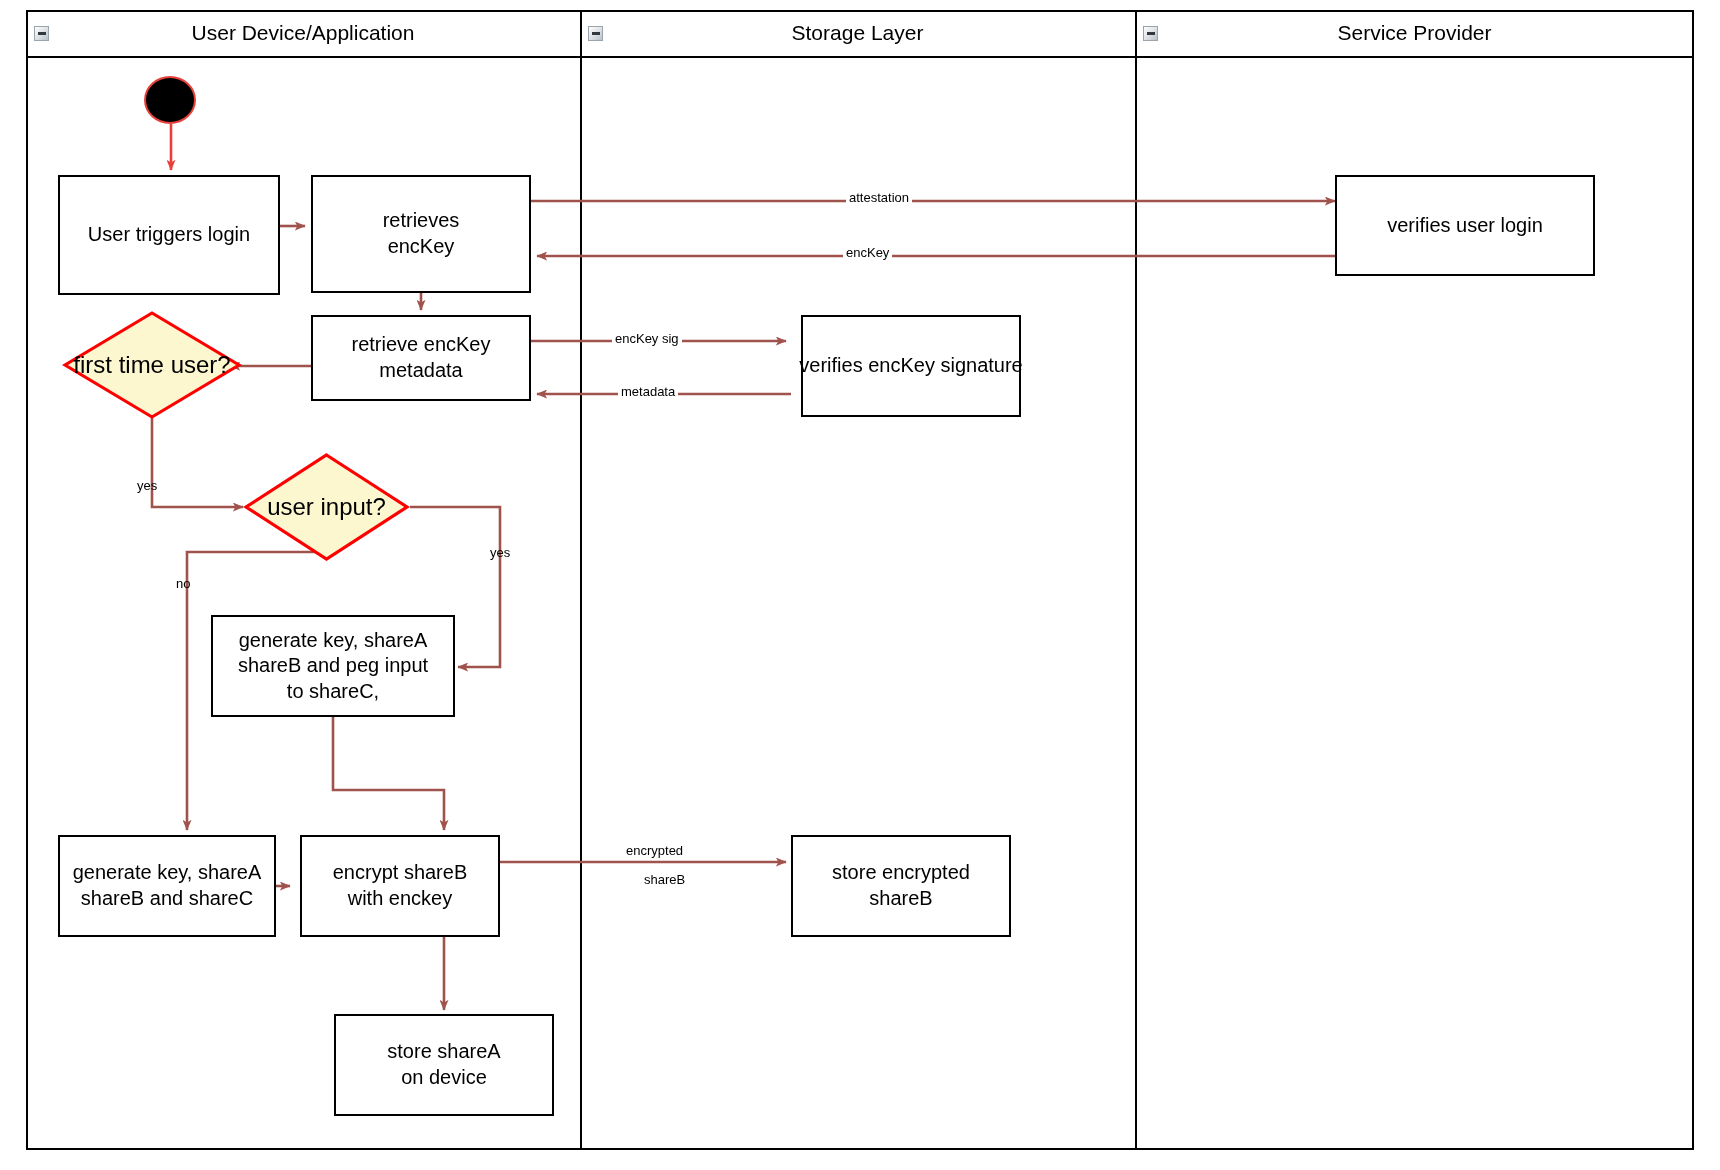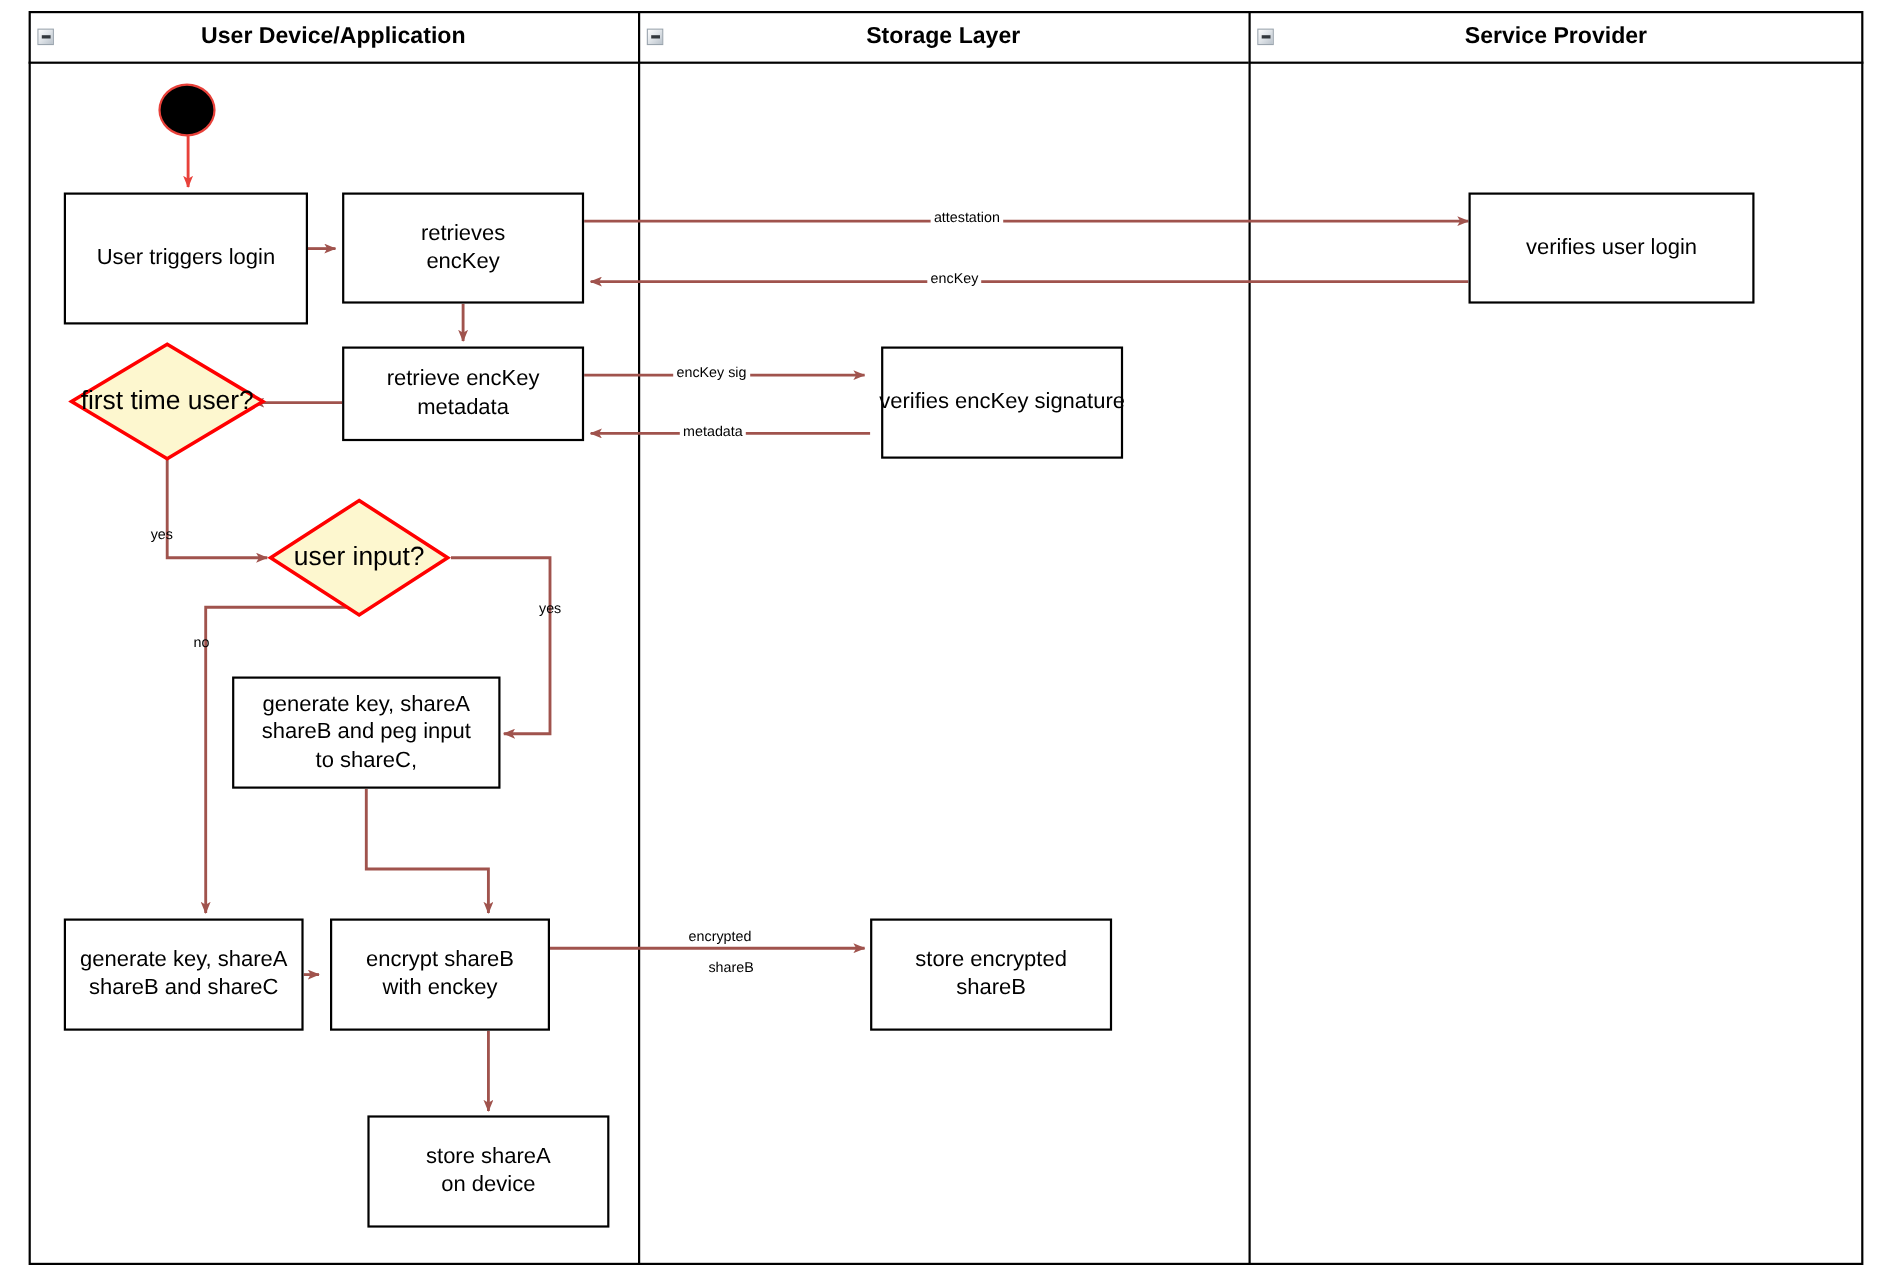--- a/index.html
+++ b/index.html
@@ -26,21 +26,21 @@
   }
   .lane-header {
     position: absolute;
     top: 10px;
     height: 48px;
     border-bottom: 2px solid #000000;
     box-sizing: border-box;
     display: flex;
     align-items: center;
     justify-content: center;
-    font-weight: bold;
+    font-weight: normal;
     font-size: 21px;
     color: #000000;
   }
   .lane-divider {
     position: absolute;
     top: 10px;
     width: 0;
     height: 1140px;
     border-left: 2px solid #000000;
   }
@@ -190,21 +190,21 @@
 
     <path d="M444,937 L444,1010" stroke="#a0534d" stroke-width="2.6" fill="none" marker-end="url(#ah)"></path>
   </svg>
 
   <div class="start-node" style="left:144px; top:76px; width:52px; height:48px;"></div>
 
   <div class="node" style="left:58px; top:175px; width:222px; height:120px;">
     <span>User triggers login</span>
   </div>
 
-  <div class="node" style="left:311px; top:175px; width:220px; height:101px;">
+  <div class="node" style="left:311px; top:175px; width:220px; height:118px;">
     <div>
       <span>retrieves</span>
       <span>encKey</span>
     </div>
   </div>
 
   <div class="node" style="left:311px; top:315px; width:220px; height:86px;">
     <div>
       <span>retrieve encKey</span>
       <span>metadata</span>

